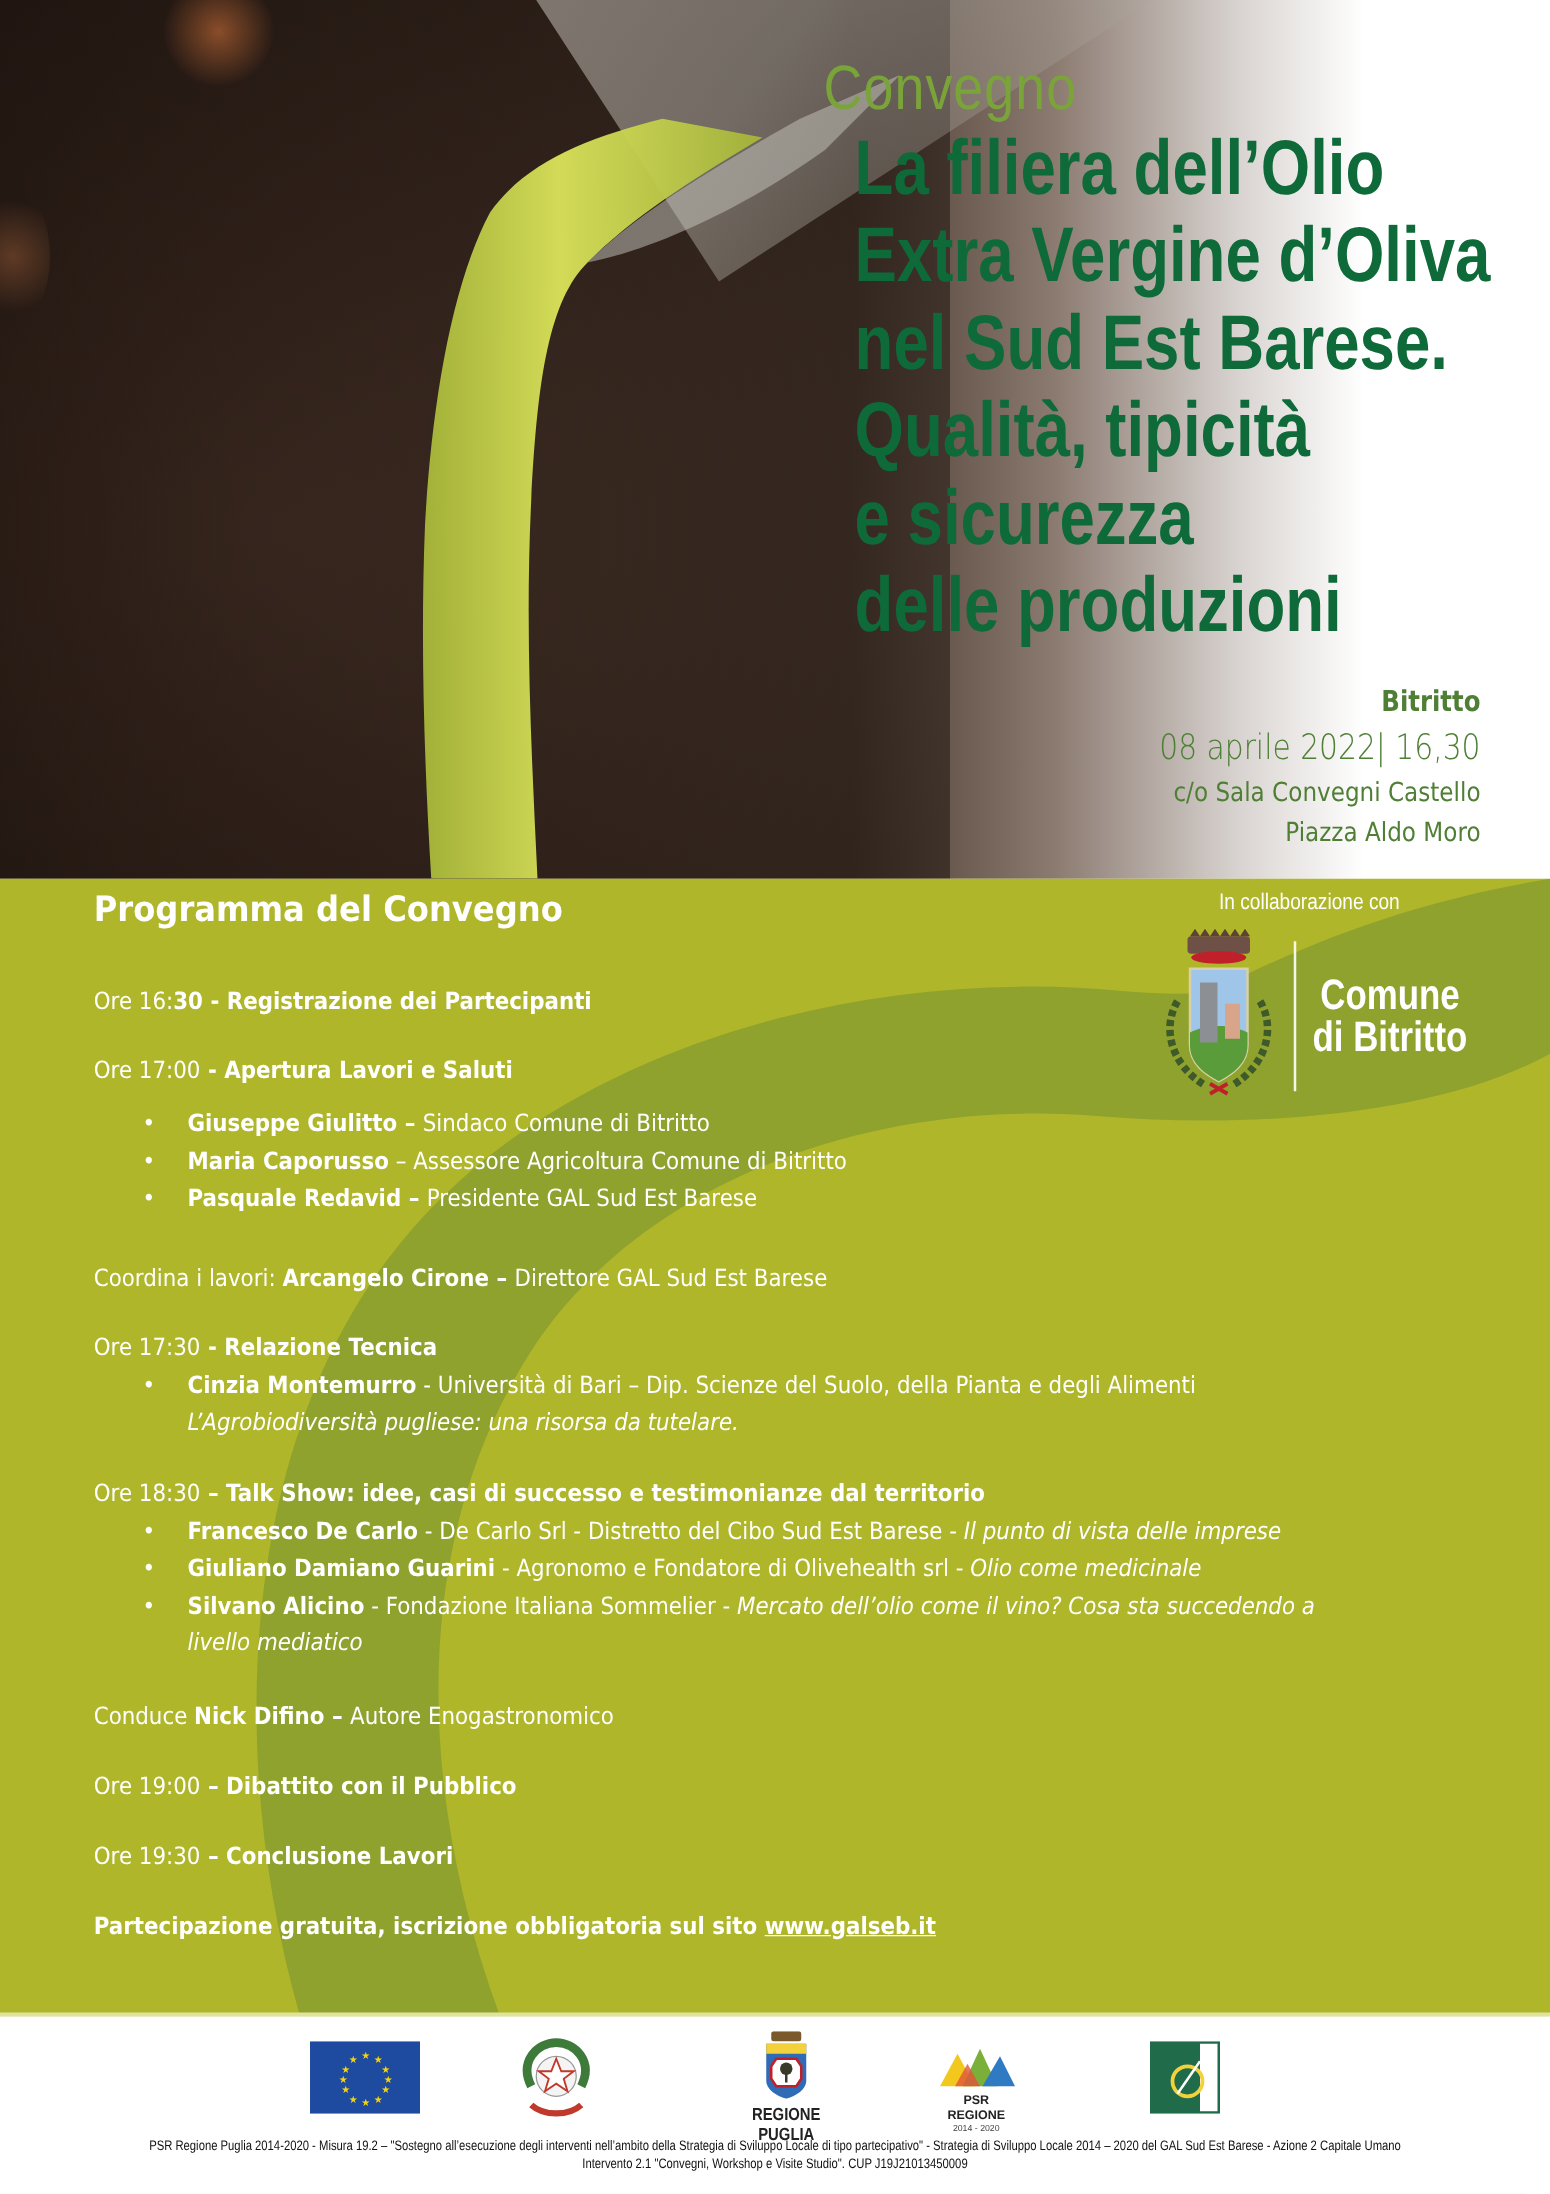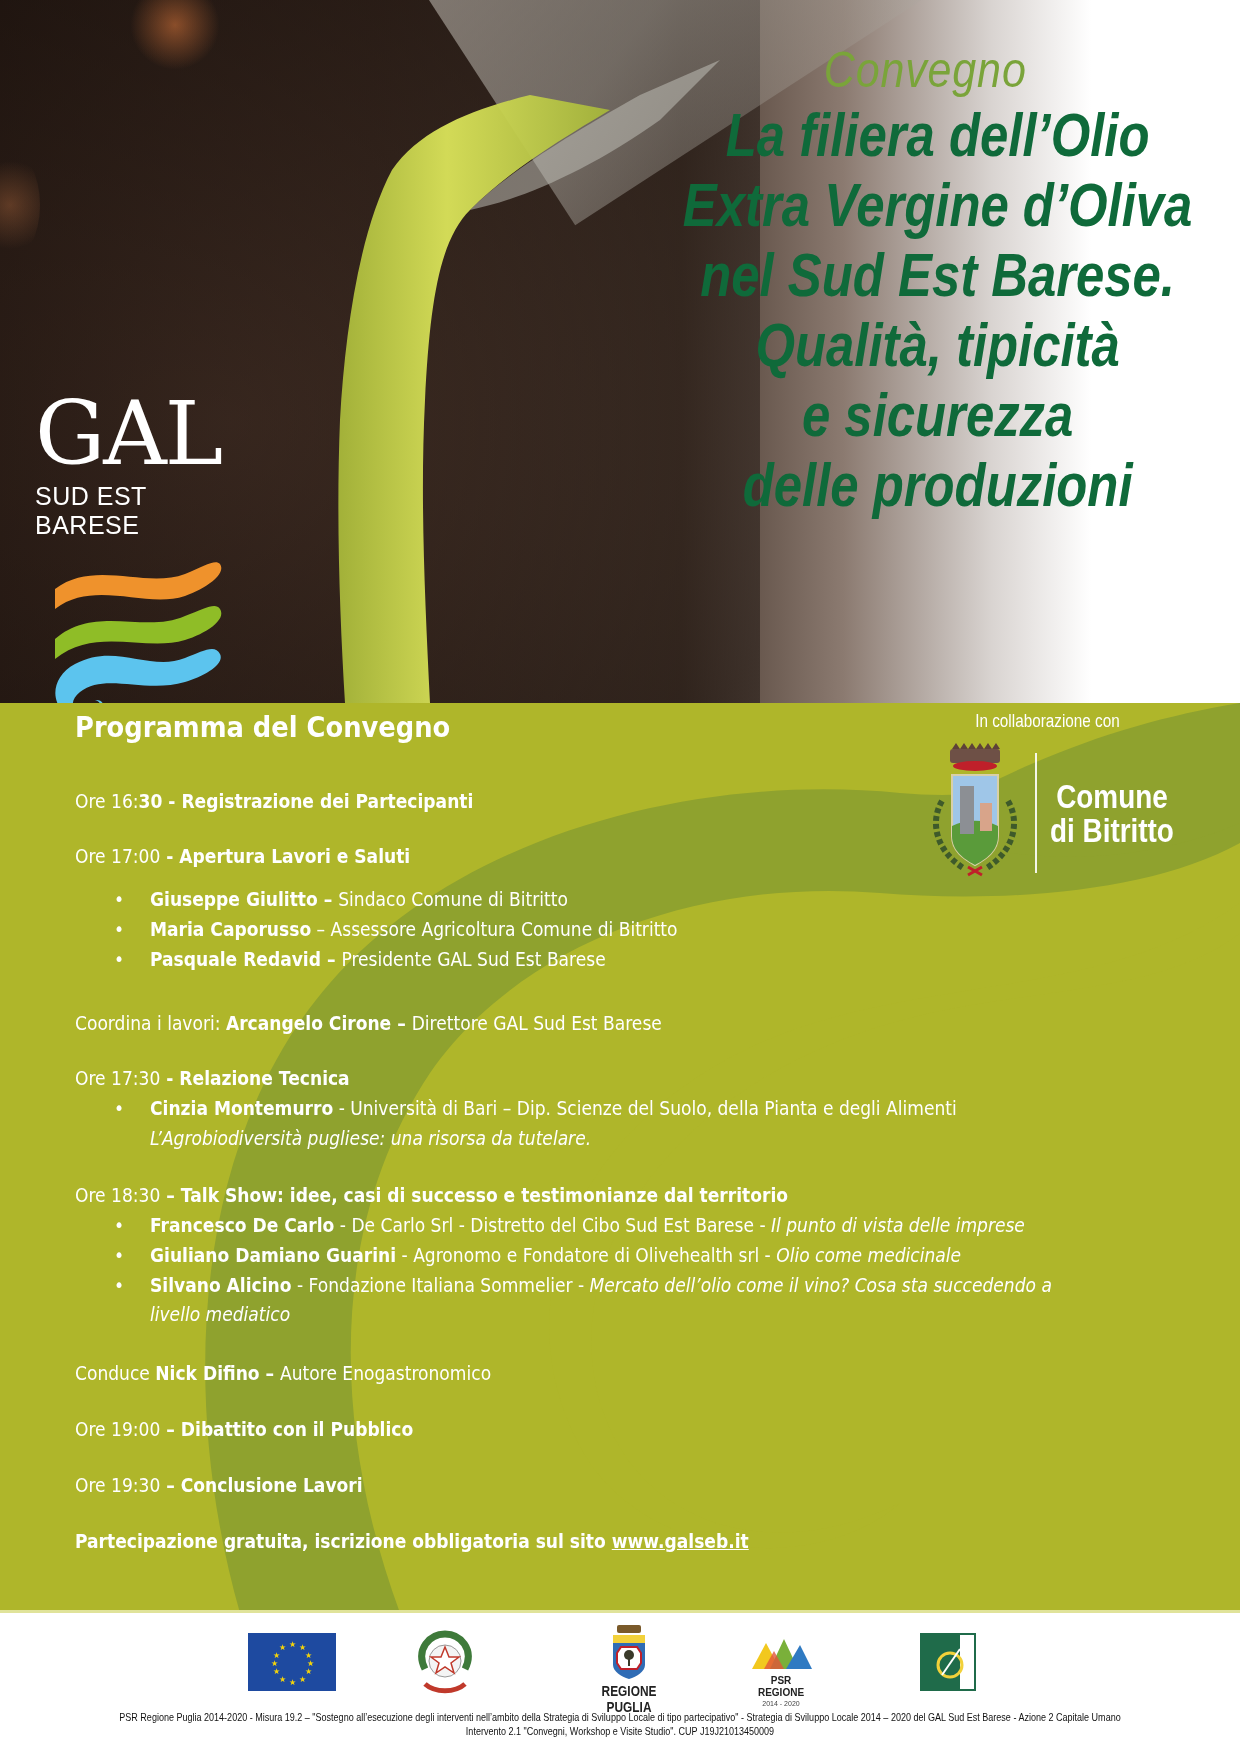--- a/index.html
+++ b/index.html
@@ -18,21 +18,21 @@
   .hero .pitcher { position:absolute; left:390px; top:-60px; width:900px; height:340px;
     background: linear-gradient(160deg, #cfc9c0 0%, #aaa69e 40%, rgba(230,228,225,0.0) 100%);
     transform: rotate(-33deg); transform-origin: 0 0; opacity:0.55; }
   .hero svg.oil { position:absolute; left:0; top:0; }
 
   .gal-logo { position:absolute; left:35px; top:390px; width:210px; }
   .gal-logo .gal { font-family:"DejaVu Serif", serif; color:#ffffff; font-size:88px; line-height:88px; letter-spacing:-2px; }
   .gal-logo .sub { font-family:"Liberation Sans", sans-serif; color:#ffffff; font-size:25px; margin-top:4px; letter-spacing:0.5px; }
   .gal-logo svg { display:block; margin-top:14px; }
 
-  .title-block { position:absolute; right:48px; top:40px; text-align:center;font-style:italic; }
+  .title-block { position:absolute; right:48px; top:40px; text-align:left; }
   .title-block .kicker { font-family:"Liberation Sans", sans-serif; color:#7aa43a; font-size:50px; line-height:60px; font-weight:normal; transform:scaleX(0.86); transform-origin:right; letter-spacing:1px; }
   .title-block .line { font-family:"Liberation Sans", sans-serif; font-weight:bold; color:#0f6a3a; font-size:62px; line-height:70px; transform:scaleX(0.82); transform-origin:right; }
 
   .event-info { position:absolute; right:56px; top:546px; text-align:right; color:#4f7f35; font-family:"DejaVu Sans", sans-serif; }
   .event-info .city { font-weight:bold; font-size:23px; line-height:32px; transform:scaleX(0.85); transform-origin:right; }
   .event-info .date { font-size:28px; line-height:40px; font-weight:300; transform:scaleX(0.85); transform-origin:right; }
   .event-info .place { font-size:21px; line-height:32px; transform:scaleX(0.88); transform-origin:right; }
 
   
   .program { position:absolute; left:0; top:703px; width:1240px; height:910px; background:#afb62a; overflow:hidden; }
@@ -74,40 +74,37 @@
       <linearGradient id="oilg" x1="0" y1="0" x2="1" y2="0">
         <stop offset="0" stop-color="#a8b83a"></stop>
         <stop offset="0.4" stop-color="#dbe45a"></stop>
         <stop offset="1" stop-color="#a4b43a"></stop>
       </linearGradient>
     </defs>
     <path d="M530,95 C470,110 420,130 392,170 C360,230 345,330 340,420 C336,520 340,620 345,703 L430,703 C425,600 420,500 425,400 C430,300 440,240 470,210 C510,170 560,140 610,110 Z" fill="url(#oilg)" opacity="0.95"></path>
     <path d="M470,210 C505,175 560,140 640,95 L720,60 L660,120 C590,170 520,200 470,210 Z" fill="#c8c8c0" opacity="0.5"></path>
   </svg>
 
-  <div class="gal-logo">
-    <div class="gal">GAL</div>
-    <div class="sub">SUD EST BARESE</div>
-    <svg width="200" height="170" viewBox="0 0 200 170">
-      <path d="M20,35 C60,5 110,35 150,20 C170,12 180,5 185,10 C192,20 170,35 150,42 C110,55 60,25 20,55 Z" fill="#ef922c"></path>
-      <path d="M20,85 C60,50 110,80 150,62 C170,55 180,48 185,55 C192,66 170,80 150,86 C110,98 60,72 20,105 Z" fill="#8fbd27"></path>
-      <path d="M185,100 C190,110 170,122 150,128 C110,140 70,118 45,138 C30,150 40,165 60,160 C72,156 70,145 60,146 C74,150 60,170 42,165 C15,158 12,125 40,110 C80,88 115,118 150,104 C168,97 180,90 185,100 Z" fill="#5cc4ee"></path>
-    </svg>
-  </div>
 
   <div class="title-block">
     <div class="kicker">Convegno</div>
     <div class="line">La filiera dell’Olio</div>
     <div class="line">Extra Vergine d’Oliva</div>
     <div class="line">nel Sud Est Barese.</div>
     <div class="line">Qualità, tipicità</div>
     <div class="line">e sicurezza</div>
     <div class="line">delle produzioni</div>
   </div>
 
+  <div class="event-info">
+    <div class="city">Bitritto</div>
+    <div class="date">08 aprile 2022|  16,30</div>
+    <div class="place">c/o Sala Convegni Castello</div>
+    <div class="place">Piazza Aldo Moro</div>
+  </div>
 </div>
 
 <div class="program">
   <svg class="swirl" width="1240" height="910">
     <path d="M240,910 C180,700 190,440 330,280 C460,130 700,70 900,90 C1060,105 1180,30 1240,0 L1240,140 C1150,190 1000,200 880,190 C700,175 520,240 430,370 C330,520 330,720 400,910 Z" fill="#8fa22e"></path>
     <path d="M1240,230 C1150,300 1000,280 860,330 C660,400 560,560 600,700 C640,830 780,860 900,800 C820,870 660,860 590,760 C500,620 560,430 760,340 C920,270 1100,300 1240,200 Z" fill="#afb62a" opacity="0.9"></path>
     <path d="M980,85 C1070,40 1150,15 1240,0 L1240,120 C1170,150 1090,160 1010,150 Z" fill="#8fa22e"></path>
   </svg>
 
   <div class="prog-content">

